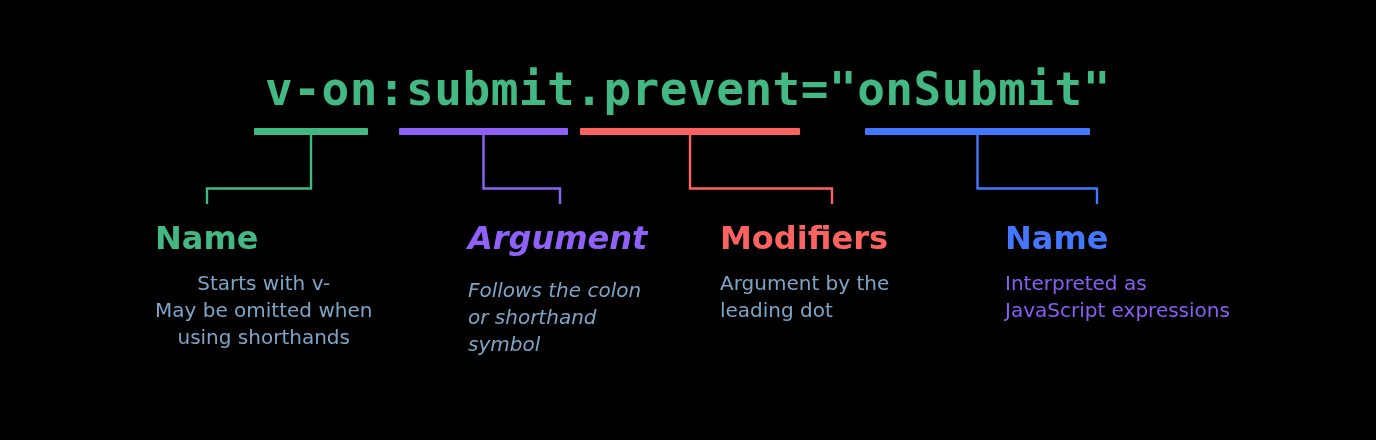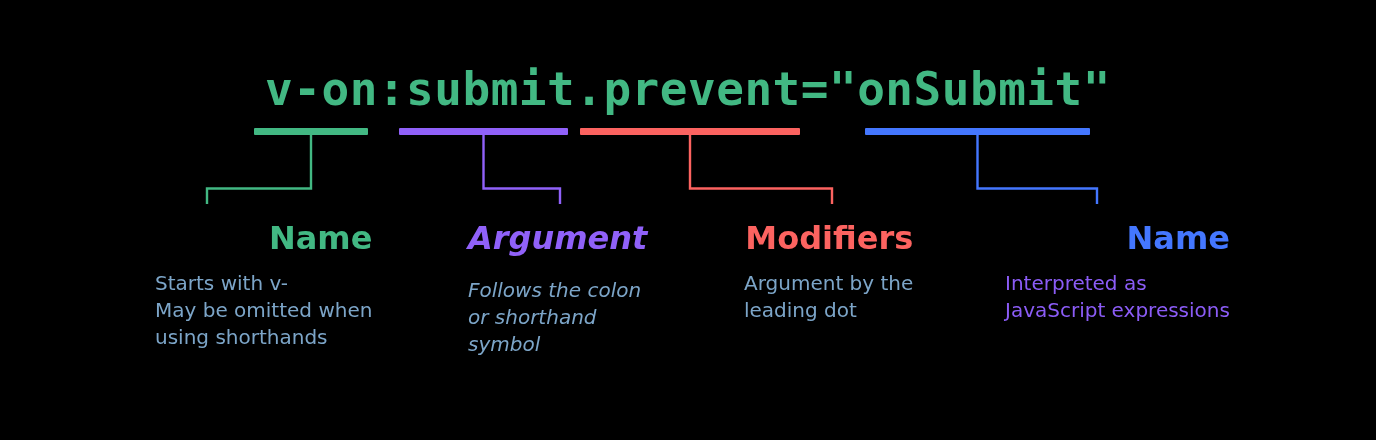--- a/index.html
+++ b/index.html
@@ -53,21 +53,20 @@
     position: absolute;
     top: 218px;
   }
   .col-title {
     font-family: "DejaVu Sans", "Liberation Sans", sans-serif;
     font-size: 32px;
     font-weight: 700;
     line-height: 40px;
     margin: 0 0 12px 0;
     white-space: nowrap;
-    text-align: right;
   }
   .col-desc {
     font-family: "DejaVu Sans", "Liberation Sans", sans-serif;
     font-size: 20px;
     font-weight: 400;
     line-height: 27px;
     color: #7ca5c8;
     white-space: pre-line;
   }
 </style>
@@ -88,31 +87,31 @@
   <svg id="connectors" viewBox="0 0 1376 440">
       <path d="M 311 135 L 311 188.5 L 207 188.5 L 207 204" fill="none" stroke="#42b883" stroke-width="2.4"></path>
       <path d="M 483.5 135 L 483.5 188.5 L 560 188.5 L 560 204" fill="none" stroke="#9061f9" stroke-width="2.4"></path>
       <path d="M 690 135 L 690 188.5 L 832 188.5 L 832 204" fill="none" stroke="#fc6360" stroke-width="2.4"></path>
       <path d="M 977.5 135 L 977.5 188.5 L 1097 188.5 L 1097 204" fill="none" stroke="#4477ff" stroke-width="2.4"></path>
     </svg>
 
   <div id="columns">
       <div class="col" style="left: 155px;">
         <div class="col-title" style="color: rgb(66, 184, 131);">Name</div>
-        <div class="col-desc" style="color: rgb(124, 165, 200);">Starts with v-
+        <div class="col-desc" style="color: rgb(124, 165, 200); text-align: center;">Starts with v-
 May be omitted when
 using shorthands</div>
       </div>
       <div class="col" style="left: 468px; font-style: italic;">
         <div class="col-title" style="color: rgb(144, 97, 249);">Argument</div>
         <div class="col-desc" style="color: rgb(124, 165, 200); margin-top: 19px;">Follows the colon
 or shorthand
 symbol</div>
       </div>
-      <div class="col" style="left: 744px; text-decoration: underline;">
+      <div class="col" style="left: 720px; text-decoration: underline;">
         <div class="col-title" style="color: rgb(252, 99, 96);">Modifiers</div>
         <div class="col-desc" style="color: rgb(124, 165, 200);">Argument by the
 leading dot</div>
       </div>
       <div class="col" style="left: 1005px;">
         <div class="col-title" style="color: rgb(68, 119, 255);">Name</div>
         <div class="col-desc" style="color: #8b5cf6;">Interpreted as
 JavaScript expressions</div>
       </div>
     </div>

